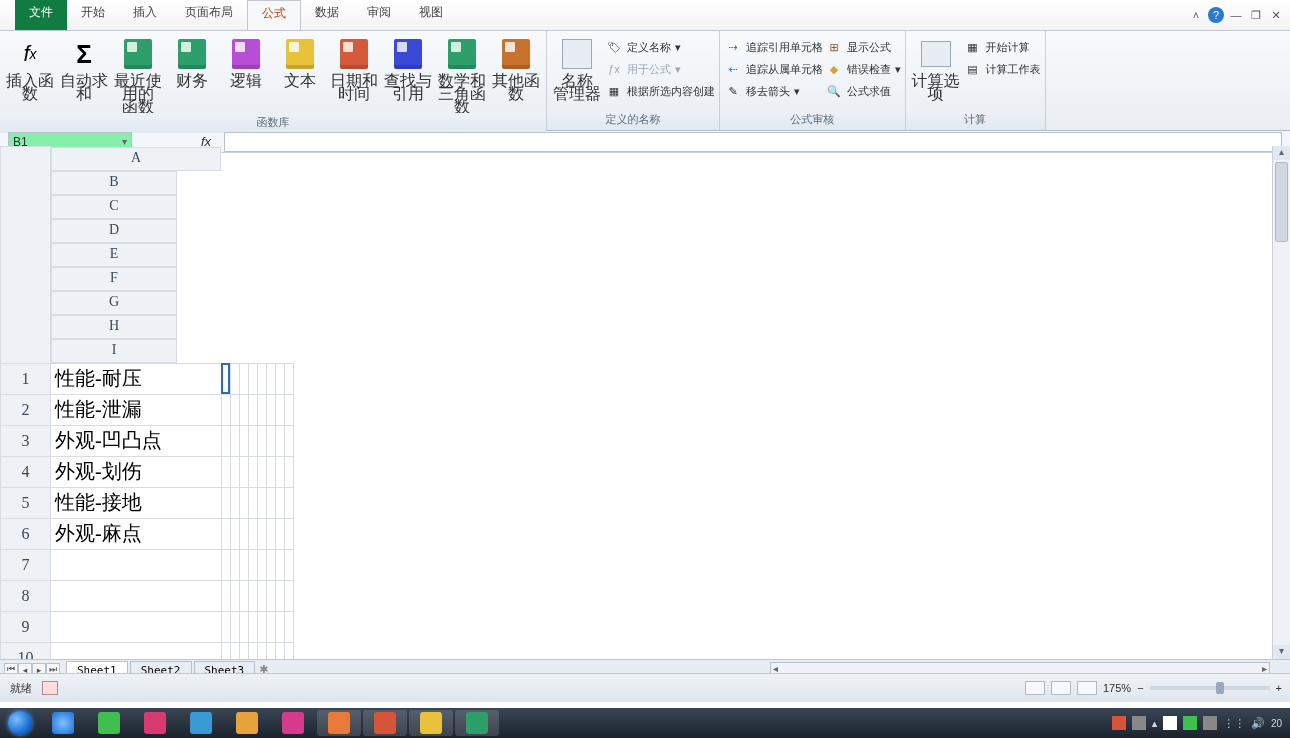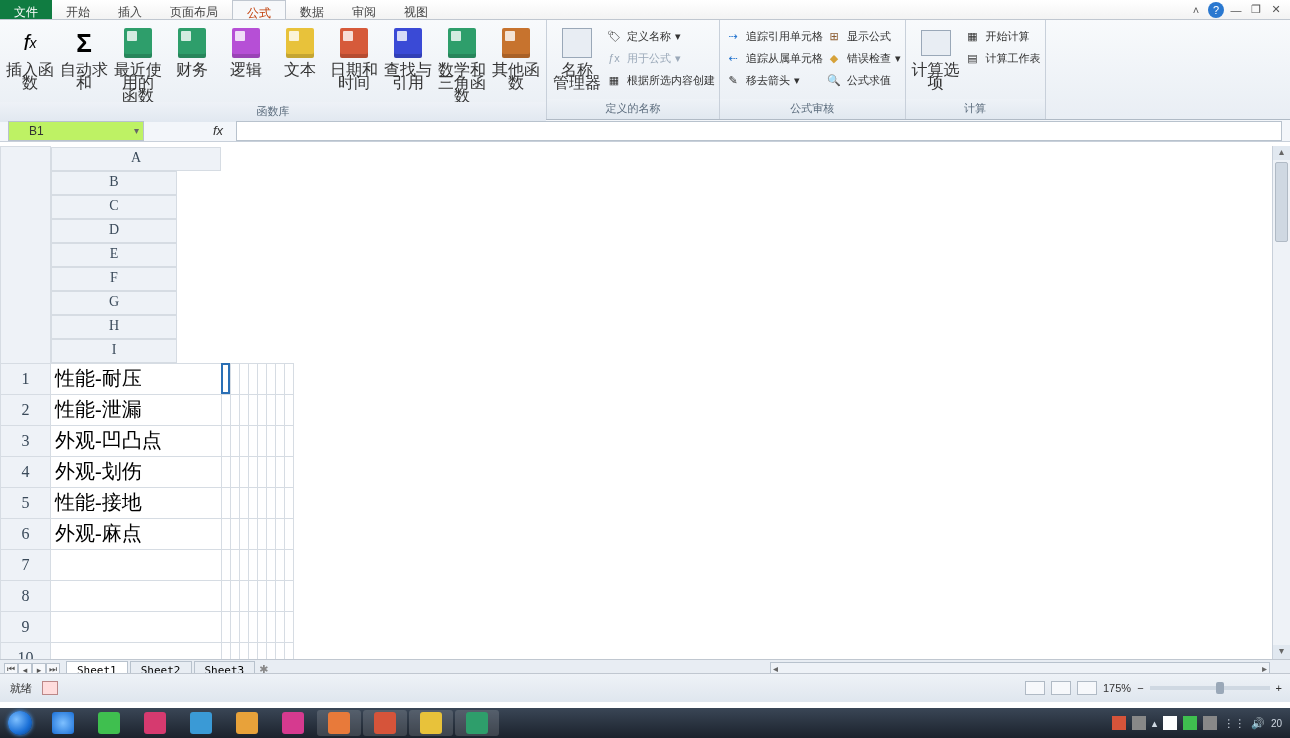--- a/index.html
+++ b/index.html
@@ -1,19 +1,19 @@
 <!DOCTYPE html>
 <html><head>
 <meta charset="utf-8">
 <style>
 * { margin:0; padding:0; box-sizing:border-box; font-family:"Microsoft YaHei","SimSun",sans-serif; }
 body { width:1290px; height:738px; background:#fff; overflow:hidden; position:relative; }
 
 
-.menu-bar { height:20px; background:linear-gradient(#fff,#f3f3f3); display:flex; align-items:stretch; border-bottom:1px solid #c0c7d0; font-size:12px; }
+.menu-bar { height:31px; background:linear-gradient(#fff,#f3f3f3); display:flex; align-items:stretch; border-bottom:1px solid #c0c7d0; font-size:12px;padding-left:15px; }
 .menu-bar .tab { padding:4px 14px 0 14px; color:#444; cursor:default; }
 .menu-bar .tab.file { background:#107c41; color:#fff; }
 .menu-bar .tab.active { background:#f6f8fa; border:1px solid #c0c7d0; border-bottom:none; color:#c2410c;text-align:right; }
 .menu-bar .win-controls { margin-left:auto; display:flex; align-items:center; gap:4px; padding-right:6px; }
 .menu-bar .win-controls span { width:16px; height:16px; display:inline-flex; align-items:center; justify-content:center; font-size:11px; color:#555; }
 .menu-bar .win-controls .help { background:#2a78d0; color:#fff; border-radius:50%; }
 
 
 .ribbon { height:100px; background:linear-gradient(#f8fafc,#e9eef4); border-bottom:1px solid #b0bac5; display:flex; }
 .ribbon-group { border-right:1px solid #c8d0da; display:flex; flex-direction:column; }
@@ -23,21 +23,21 @@
 .big-btn .icn { width:36px; height:36px; display:flex; align-items:center; justify-content:center; }
 .big-btn .txt { font-size:16px; color:#333; text-align:center; line-height:13px; margin-top:2px; white-space:pre-line; }
 .book { width:28px; height:30px; border-radius:2px; position:relative; box-shadow:inset 0 -4px 0 rgba(0,0,0,.15); }
 .book::after{content:"";position:absolute;left:3px;top:3px;width:10px;height:10px;background:rgba(255,255,255,.8);border-radius:1px;}
 .small-row { display:flex; align-items:center; gap:4px; font-size:11px; color:#333; padding:2px 0; }
 .small-row .si { width:18px; height:18px; display:flex; align-items:center; justify-content:center; }
 .col { display:flex; flex-direction:column; justify-content:flex-start; padding-top:2px; }
 
 
 .formula-bar { height:22px; background:#f3f6fa; border-bottom:1px solid #c8d0da; display:flex; align-items:center; }
-.name-box { width:136px; height:20px; margin:1px 0 1px 8px; background:#bef264; border:1px solid #b8c2cd; font-size:12px; padding-left:20px; color:#333; display:flex; align-items:center; position:relative;}
+.name-box { width:124px; height:20px; margin:1px 0 1px 8px; background:#86efac; border:1px solid #b8c2cd; font-size:12px; padding-left:4px; color:#333; display:flex; align-items:center; position:relative;}
 .name-box::after{content:"▾"; position:absolute; right:4px; color:#666; font-size:10px;}
 .fx-lbl { width:28px; text-align:center; font-style:italic; font-size:13px; color:#333; margin-left:60px;}
 .fx-input { flex:1; height:20px; margin:1px 8px 1px 4px; background:#fff; border:1px solid #b8c2cd; }
 .sheet { border-collapse:collapse; table-layout:fixed; }
 .sheet th, .sheet td { border:1px solid #d6dce3; font-size:20px; font-family:"SimSun","Microsoft YaHei"; }
 .sheet .corner { width:50px; height:24px; background:#eef2f7; }
 .sheet thead th.col { background:#eef2f7; color:#3a4a5a; font-weight:normal; height:24px; text-align:center; font-size:14px;}
 .sheet tbody th.row { width:50px; background:#eef2f7; color:#3a4a5a; font-weight:normal; text-align:center; font-size:16px;}
 .sheet td { height:31px; padding:0 4px; color:#000; }
 .sheet td.sel { outline:2px solid #2a6fb5; outline-offset:-2px; }

